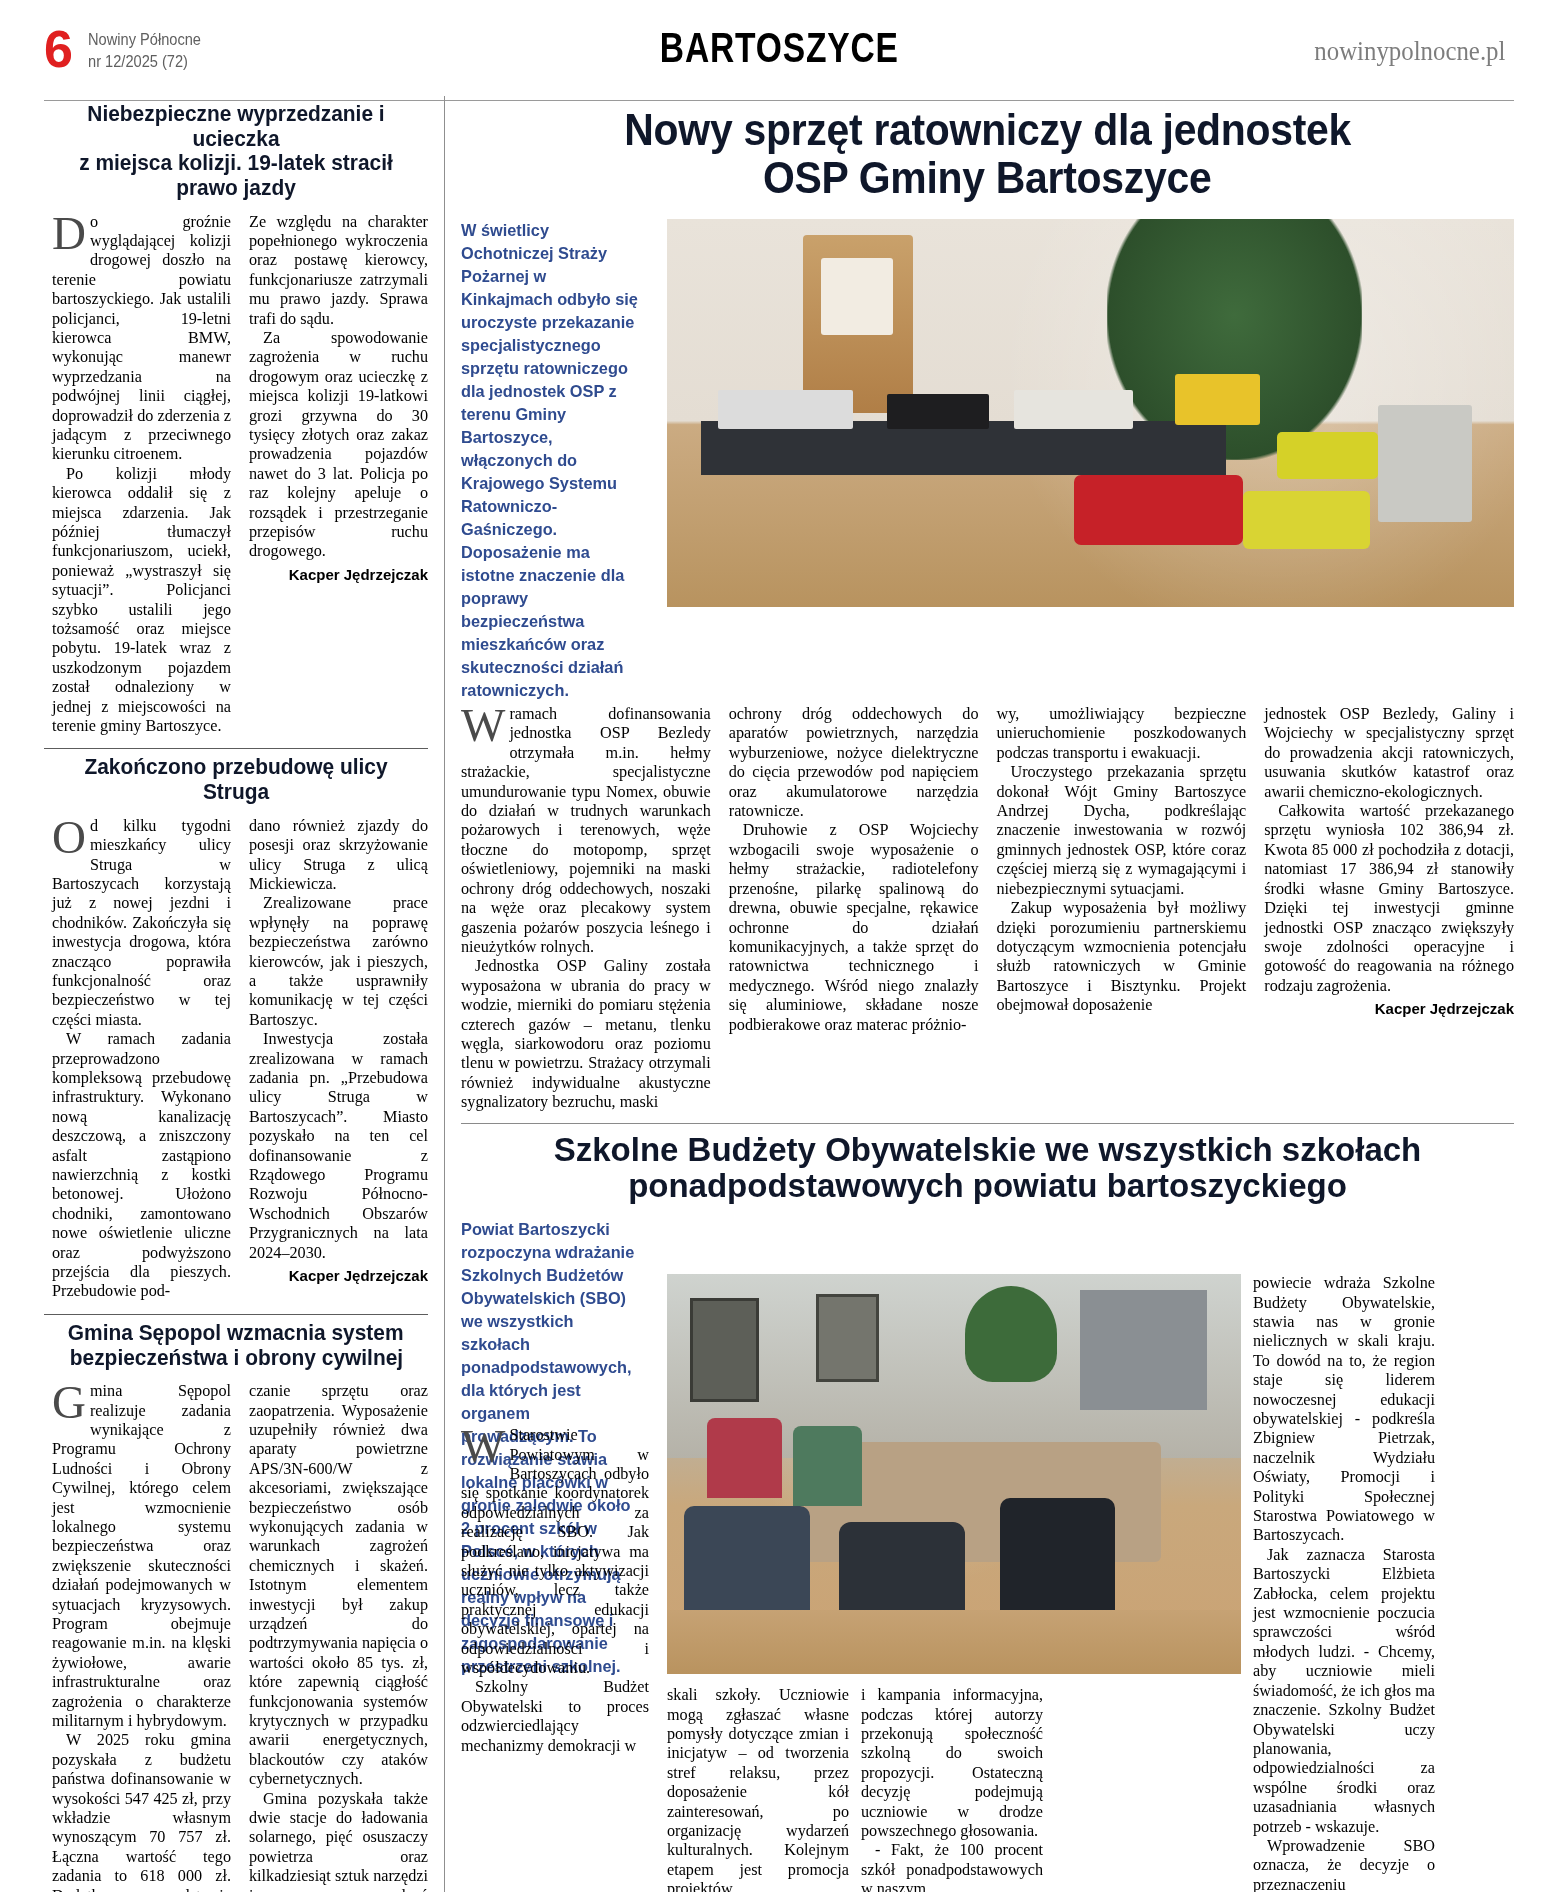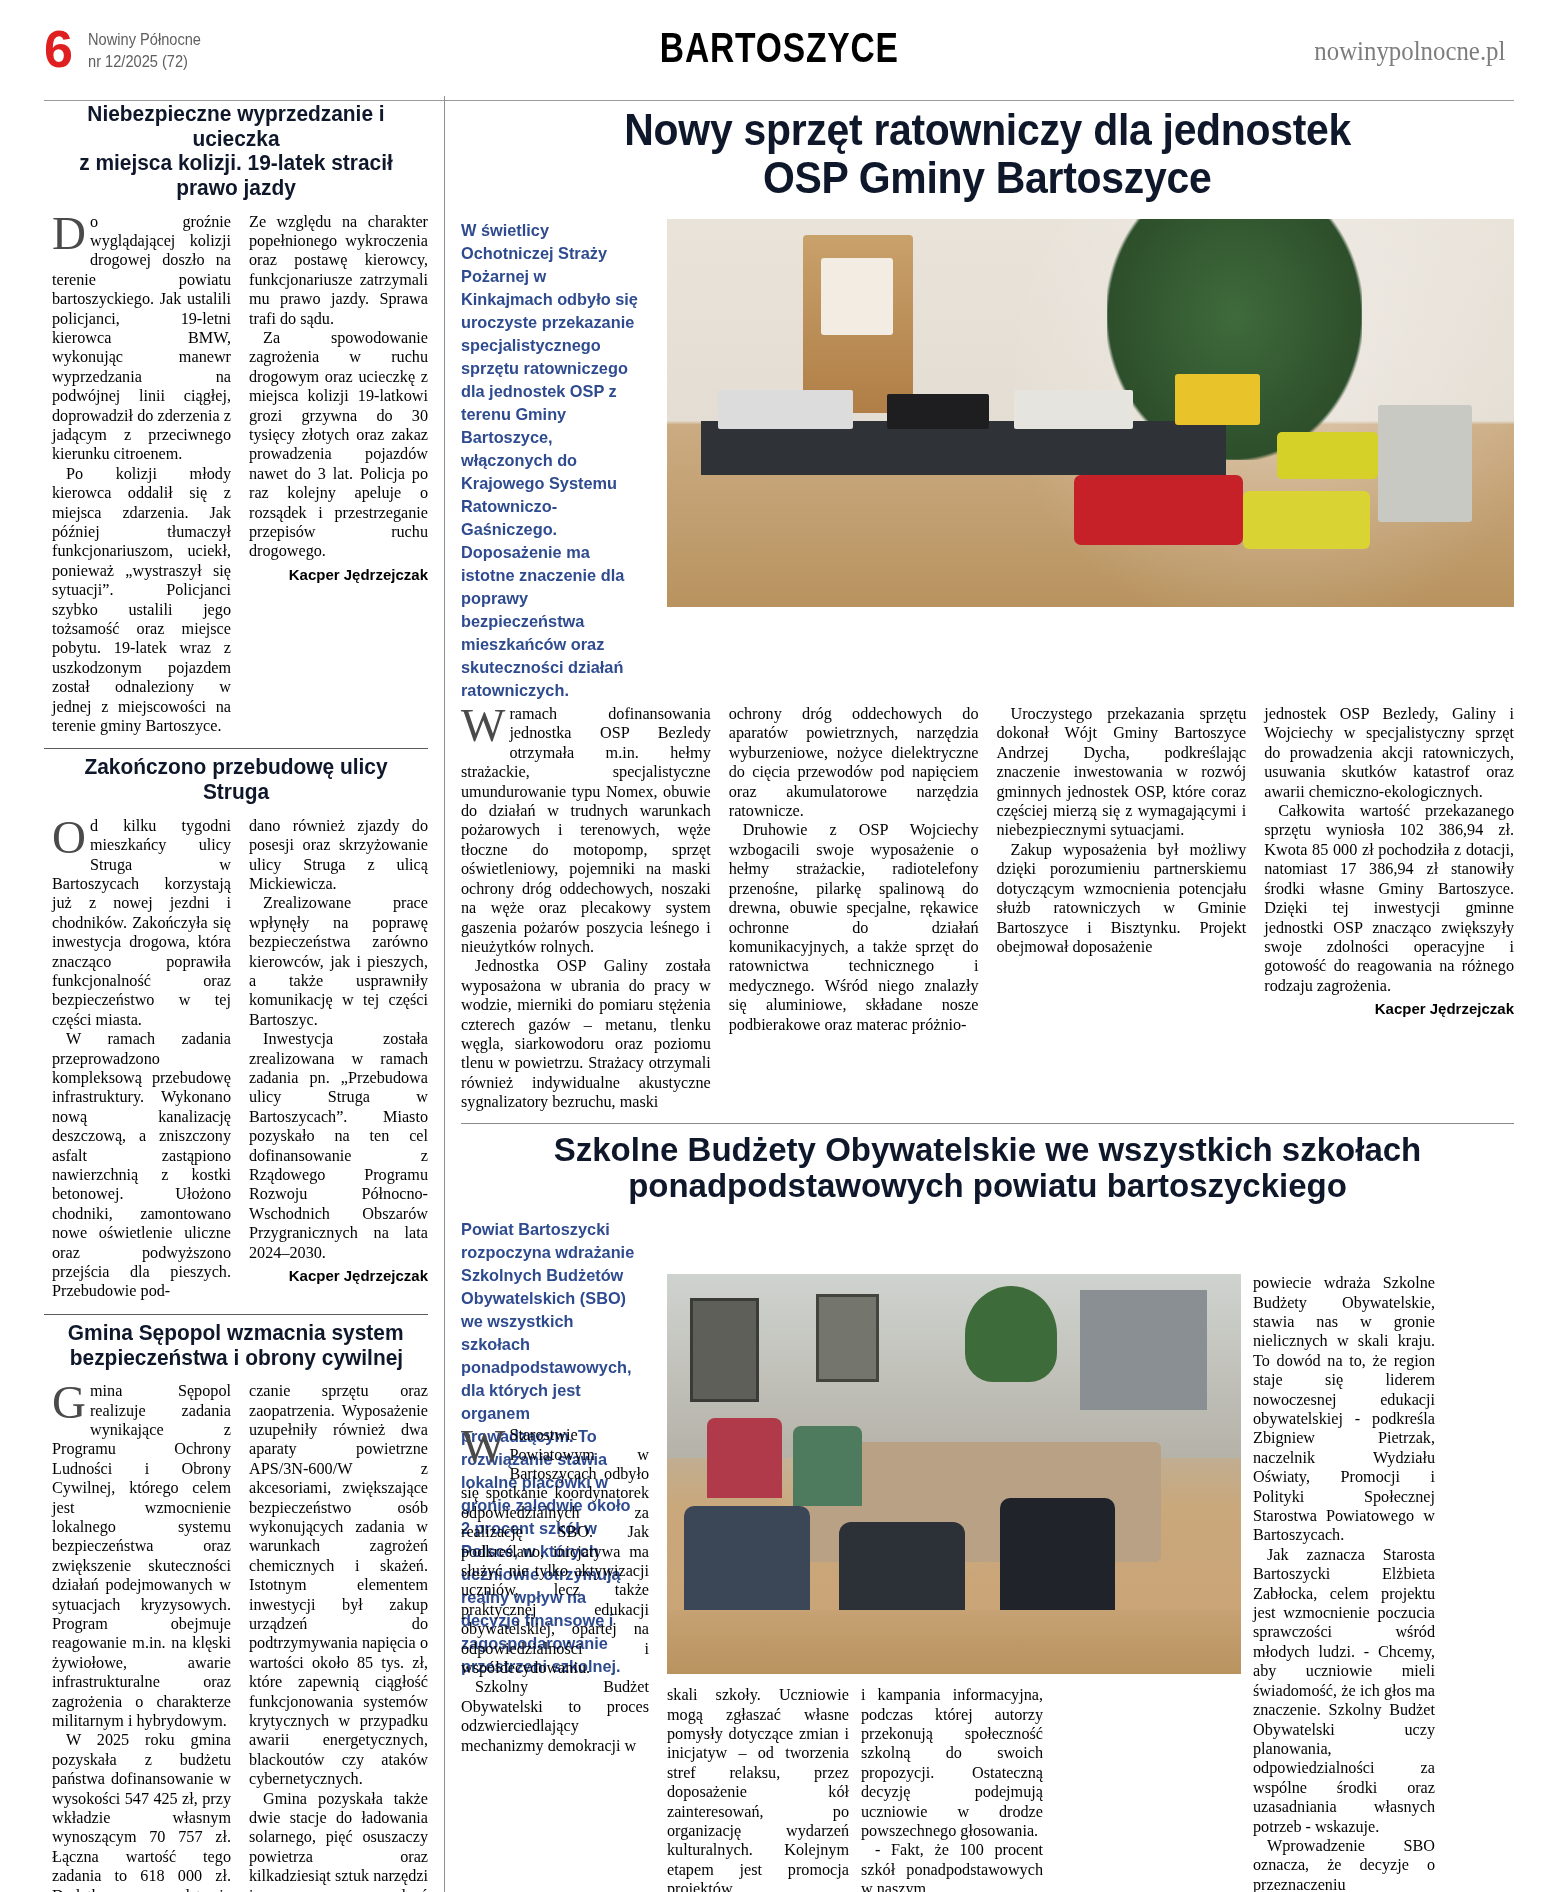--- a/index.html
+++ b/index.html
@@ -300,20 +300,21 @@
       <div style="display:flex; gap:18px; margin-top:3px;">
         <div class="txt-col" style="flex:1 1 0;">
           <p class="first dropcap">W ramach dofinansowania jednostka OSP Bezledy otrzymała m.in. hełmy strażackie, specjalistyczne umundurowanie typu Nomex, obuwie do działań w trudnych warunkach pożarowych i terenowych, węże tłoczne do motopomp, sprzęt oświetleniowy, pojemniki na maski ochrony dróg oddechowych, noszaki na węże oraz plecakowy system gaszenia pożarów poszycia leśnego i nieużytków rolnych.</p>
           <p>Jednostka OSP Galiny została wyposażona w ubrania do pracy w wodzie, mierniki do pomiaru stężenia czterech gazów – metanu, tlenku węgla, siarkowodoru oraz poziomu tlenu w powietrzu. Strażacy otrzymali również indywidualne akustyczne sygnalizatory bezruchu, maski</p>
         </div>
         <div class="txt-col" style="flex:1 1 0;">
           <p class="first">ochrony dróg oddechowych do aparatów powietrznych, narzędzia wyburzeniowe, nożyce dielektryczne do cięcia przewodów pod napięciem oraz akumulatorowe narzędzia ratownicze.</p>
           <p>Druhowie z OSP Wojciechy wzbogacili swoje wyposażenie o hełmy strażackie, radiotelefony przenośne, pilarkę spalinową do drewna, obuwie specjalne, rękawice ochronne do działań komunikacyjnych, a także sprzęt do ratownictwa technicznego i medycznego. Wśród niego znalazły się aluminiowe, składane nosze podbierakowe oraz materac próżnio-</p>
         </div>
         <div class="txt-col" style="flex:1 1 0;">
+          <p class="first">wy, umożliwiający bezpieczne unieruchomienie poszkodowanych podczas transportu i ewakuacji.</p>
           <p>Uroczystego przekazania sprzętu dokonał Wójt Gminy Bartoszyce Andrzej Dycha, podkreślając znaczenie inwestowania w rozwój gminnych jednostek OSP, które coraz częściej mierzą się z wymagającymi i niebezpiecznymi sytuacjami.</p>
           <p>Zakup wyposażenia był możliwy dzięki porozumieniu partnerskiemu dotyczącym wzmocnienia potencjału służb ratowniczych w Gminie Bartoszyce i Bisztynku. Projekt obejmował doposażenie</p>
         </div>
         <div class="txt-col" style="flex:1 1 0;">
           <p class="first">jednostek OSP Bezledy, Galiny i Wojciechy w specjalistyczny sprzęt do prowadzenia akcji ratowniczych, usuwania skutków katastrof oraz awarii chemiczno-ekologicznych.</p>
           <p>Całkowita wartość przekazanego sprzętu wyniosła 102 386,94 zł. Kwota 85 000 zł pochodziła z dotacji, natomiast 17 386,94 zł stanowiły środki własne Gminy Bartoszyce. Dzięki tej inwestycji gminne jednostki OSP znacząco zwiększyły swoje zdolności operacyjne i gotowość do reagowania na różnego rodzaju zagrożenia.</p>
           <div class="byline">Kacper Jędrzejczak</div>
         </div>
       </div>
     </div>

